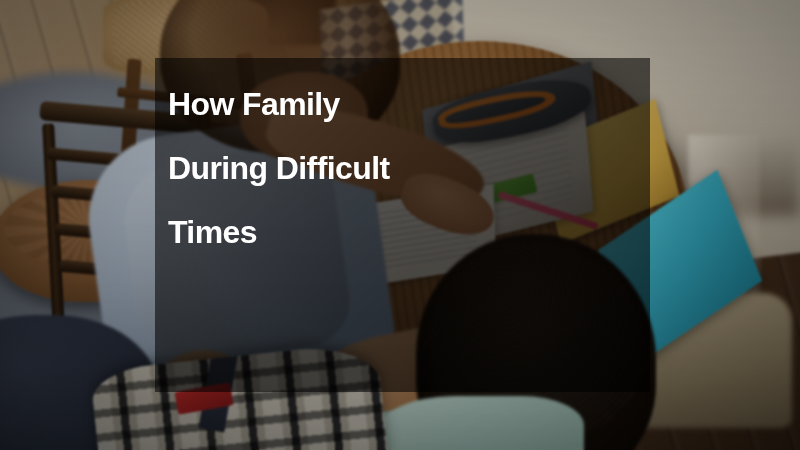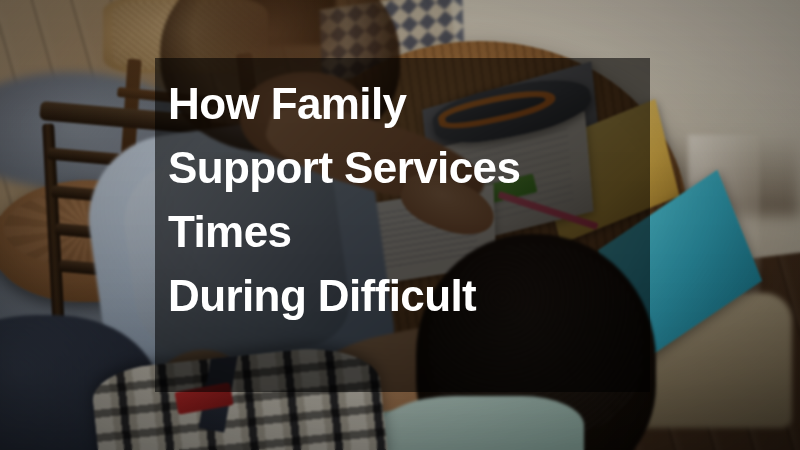--- a/index.html
+++ b/index.html
@@ -610,21 +610,21 @@
 
   .title-block {
     position: absolute;
     left: 168px;
     top: 72px;
     width: 470px;
   }
   .title-line {
     font-family: "Liberation Sans", sans-serif;
     font-weight: 700;
-    font-size: 44px;
+    font-size: 32px;
     line-height: 64px;
     letter-spacing: -0.6px;
     color: #ffffff;
     white-space: nowrap;
   }
 </style>
 </head>
 <body>
 
 <div id="hero-banner">
@@ -701,18 +701,17 @@
     <div class="bag-red"></div>
 
     <div class="photo-blur"></div>
     <div class="photo-grade"></div>
   </div>
 
   <div class="scrim"></div>
 
   <div class="title-block">
     <div class="title-line">How Family</div>
-    <div class="title-line">Support Services</div>
+    <div class="title-line">During Difficult</div>
     <div class="title-line">Times</div>
-    <div class="title-line">During Difficult</div>
   </div>
 
 </div>
 
 </body></html>

